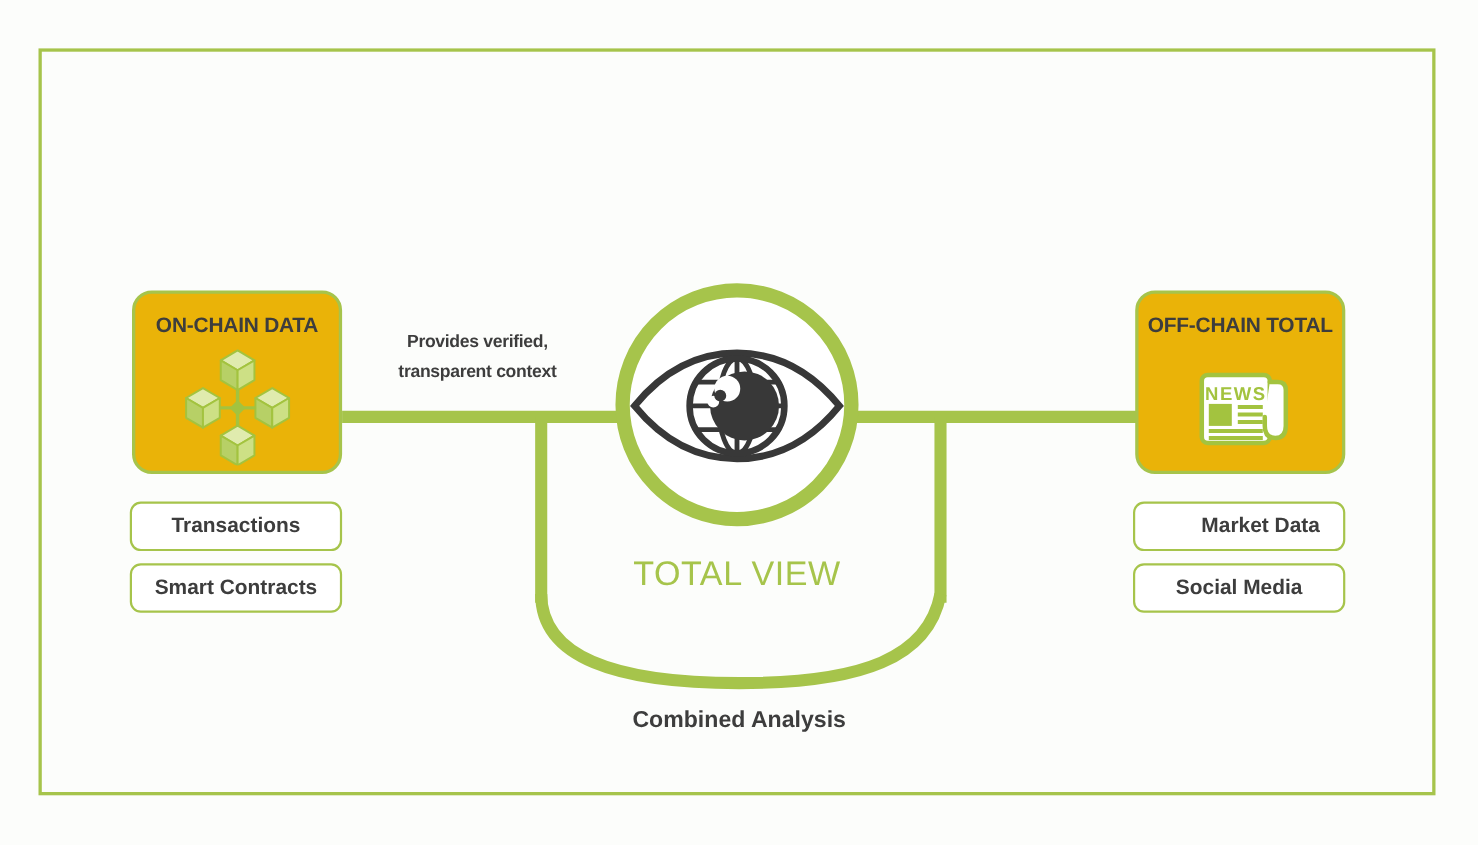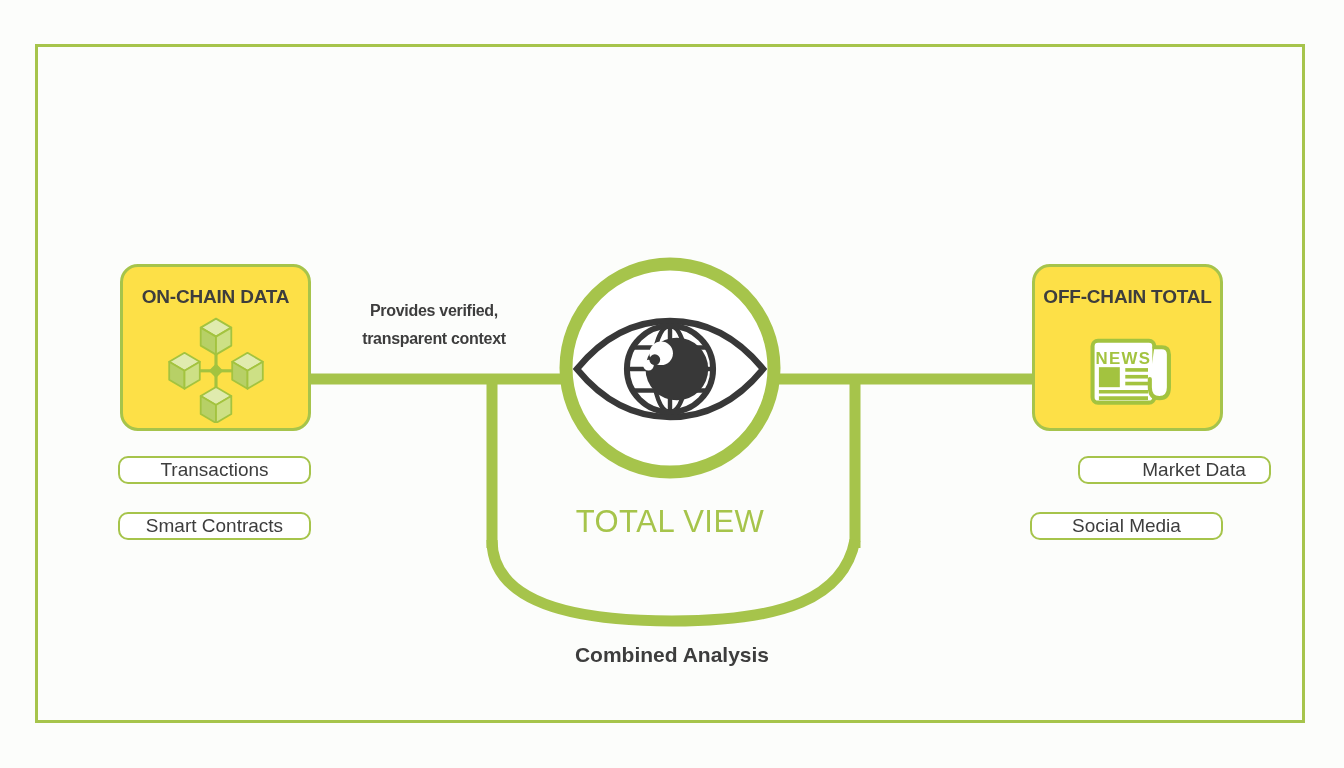--- a/index.html
+++ b/index.html
@@ -27,40 +27,40 @@
     background:transparent;
   }
   .structure-svg{position:absolute;left:0;top:0;width:1344px;height:768px;z-index:1;}
   .stroke-accent{stroke:var(--accent-green);}
   .page-title{
     position:absolute;left:0;top:83px;width:1344px;
     text-align:center;font-size:40px;font-weight:800;letter-spacing:-1px;
     color:var(--text-dark);z-index:2;
   }
   .card{
-    position:absolute;width:191px;height:167px;background:#fde047;
+    position:absolute;width:191px;height:167px;background:#eab308;
     border:3px solid var(--accent-green);border-radius:18px;
     display:flex;flex-direction:column;align-items:center;z-index:2;
   }
   .card-left{left:120px;top:264px;}
   .card-right{left:1032px;top:264px;}
   .card-title{
     margin-top:19px;font-size:19px;font-weight:700;letter-spacing:-0.2px;
     color:var(--text-dark);text-align:center;
   }
   .card-icon{margin-top:2px;display:flex;align-items:center;justify-content:center;flex:1;}
   .pill{
-    position:absolute;width:193px;height:28px;background:#fff;
+    position:absolute;width:193px;height:45px;background:#fff;
     border:2.5px solid var(--accent-green);border-radius:10px;
     display:flex;align-items:center;justify-content:center;
-    font-size:19px;font-weight:400;color:var(--text-dark);z-index:2;
+    font-size:19px;font-weight:700;color:var(--text-dark);z-index:2;
   }
   .pill-tl{left:118px;top:456px;}
   .pill-bl{left:118px;top:512px;}
-  .pill-tr{left:1078px;top:456px;padding-left:39px;}
+  .pill-tr{left:1030px;top:456px;padding-left:39px;}
   .pill-br{left:1030px;top:512px;}
   .connector-label{
     position:absolute;text-align:center;font-size:16px;font-weight:700;
     line-height:28px;letter-spacing:-0.3px;color:var(--text-dark);z-index:2;
   }
   .label-left{left:330px;top:297px;width:208px;}
   .label-right{left:802px;top:299px;width:202px;}
   .total-view{
     position:absolute;left:550px;top:504px;width:240px;text-align:center;
     font-size:31px;font-weight:400;letter-spacing:0.5px;

